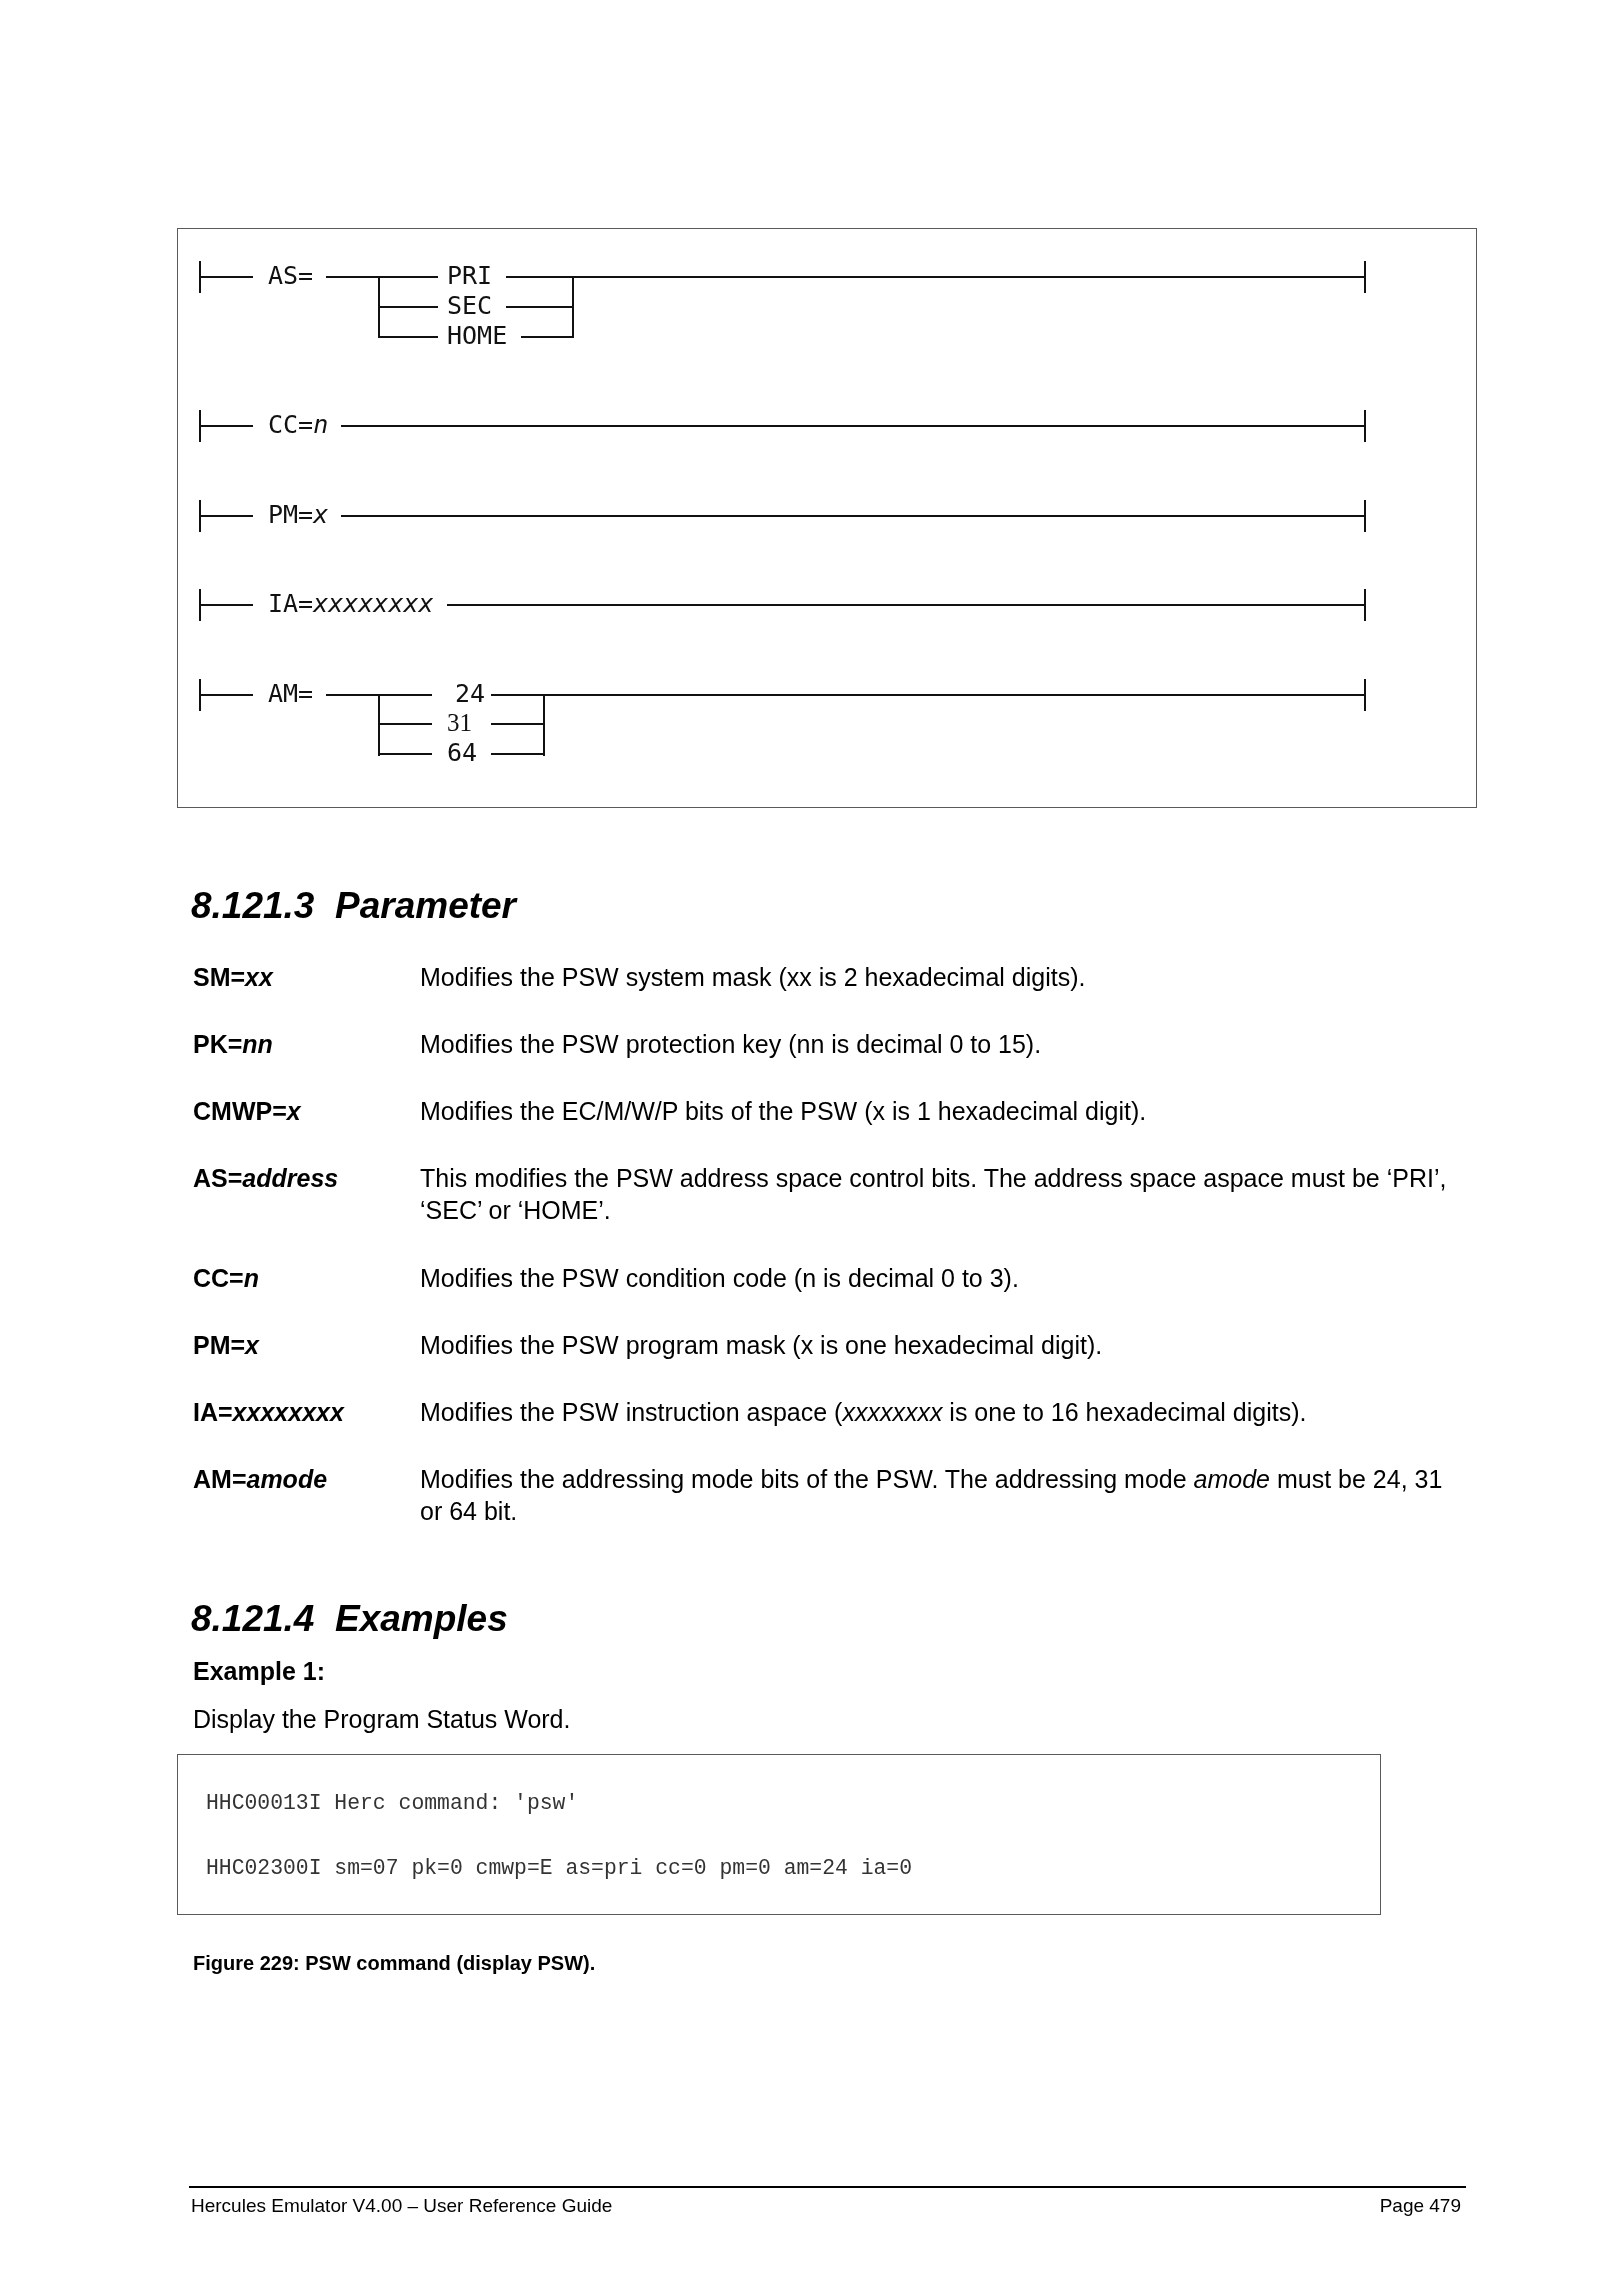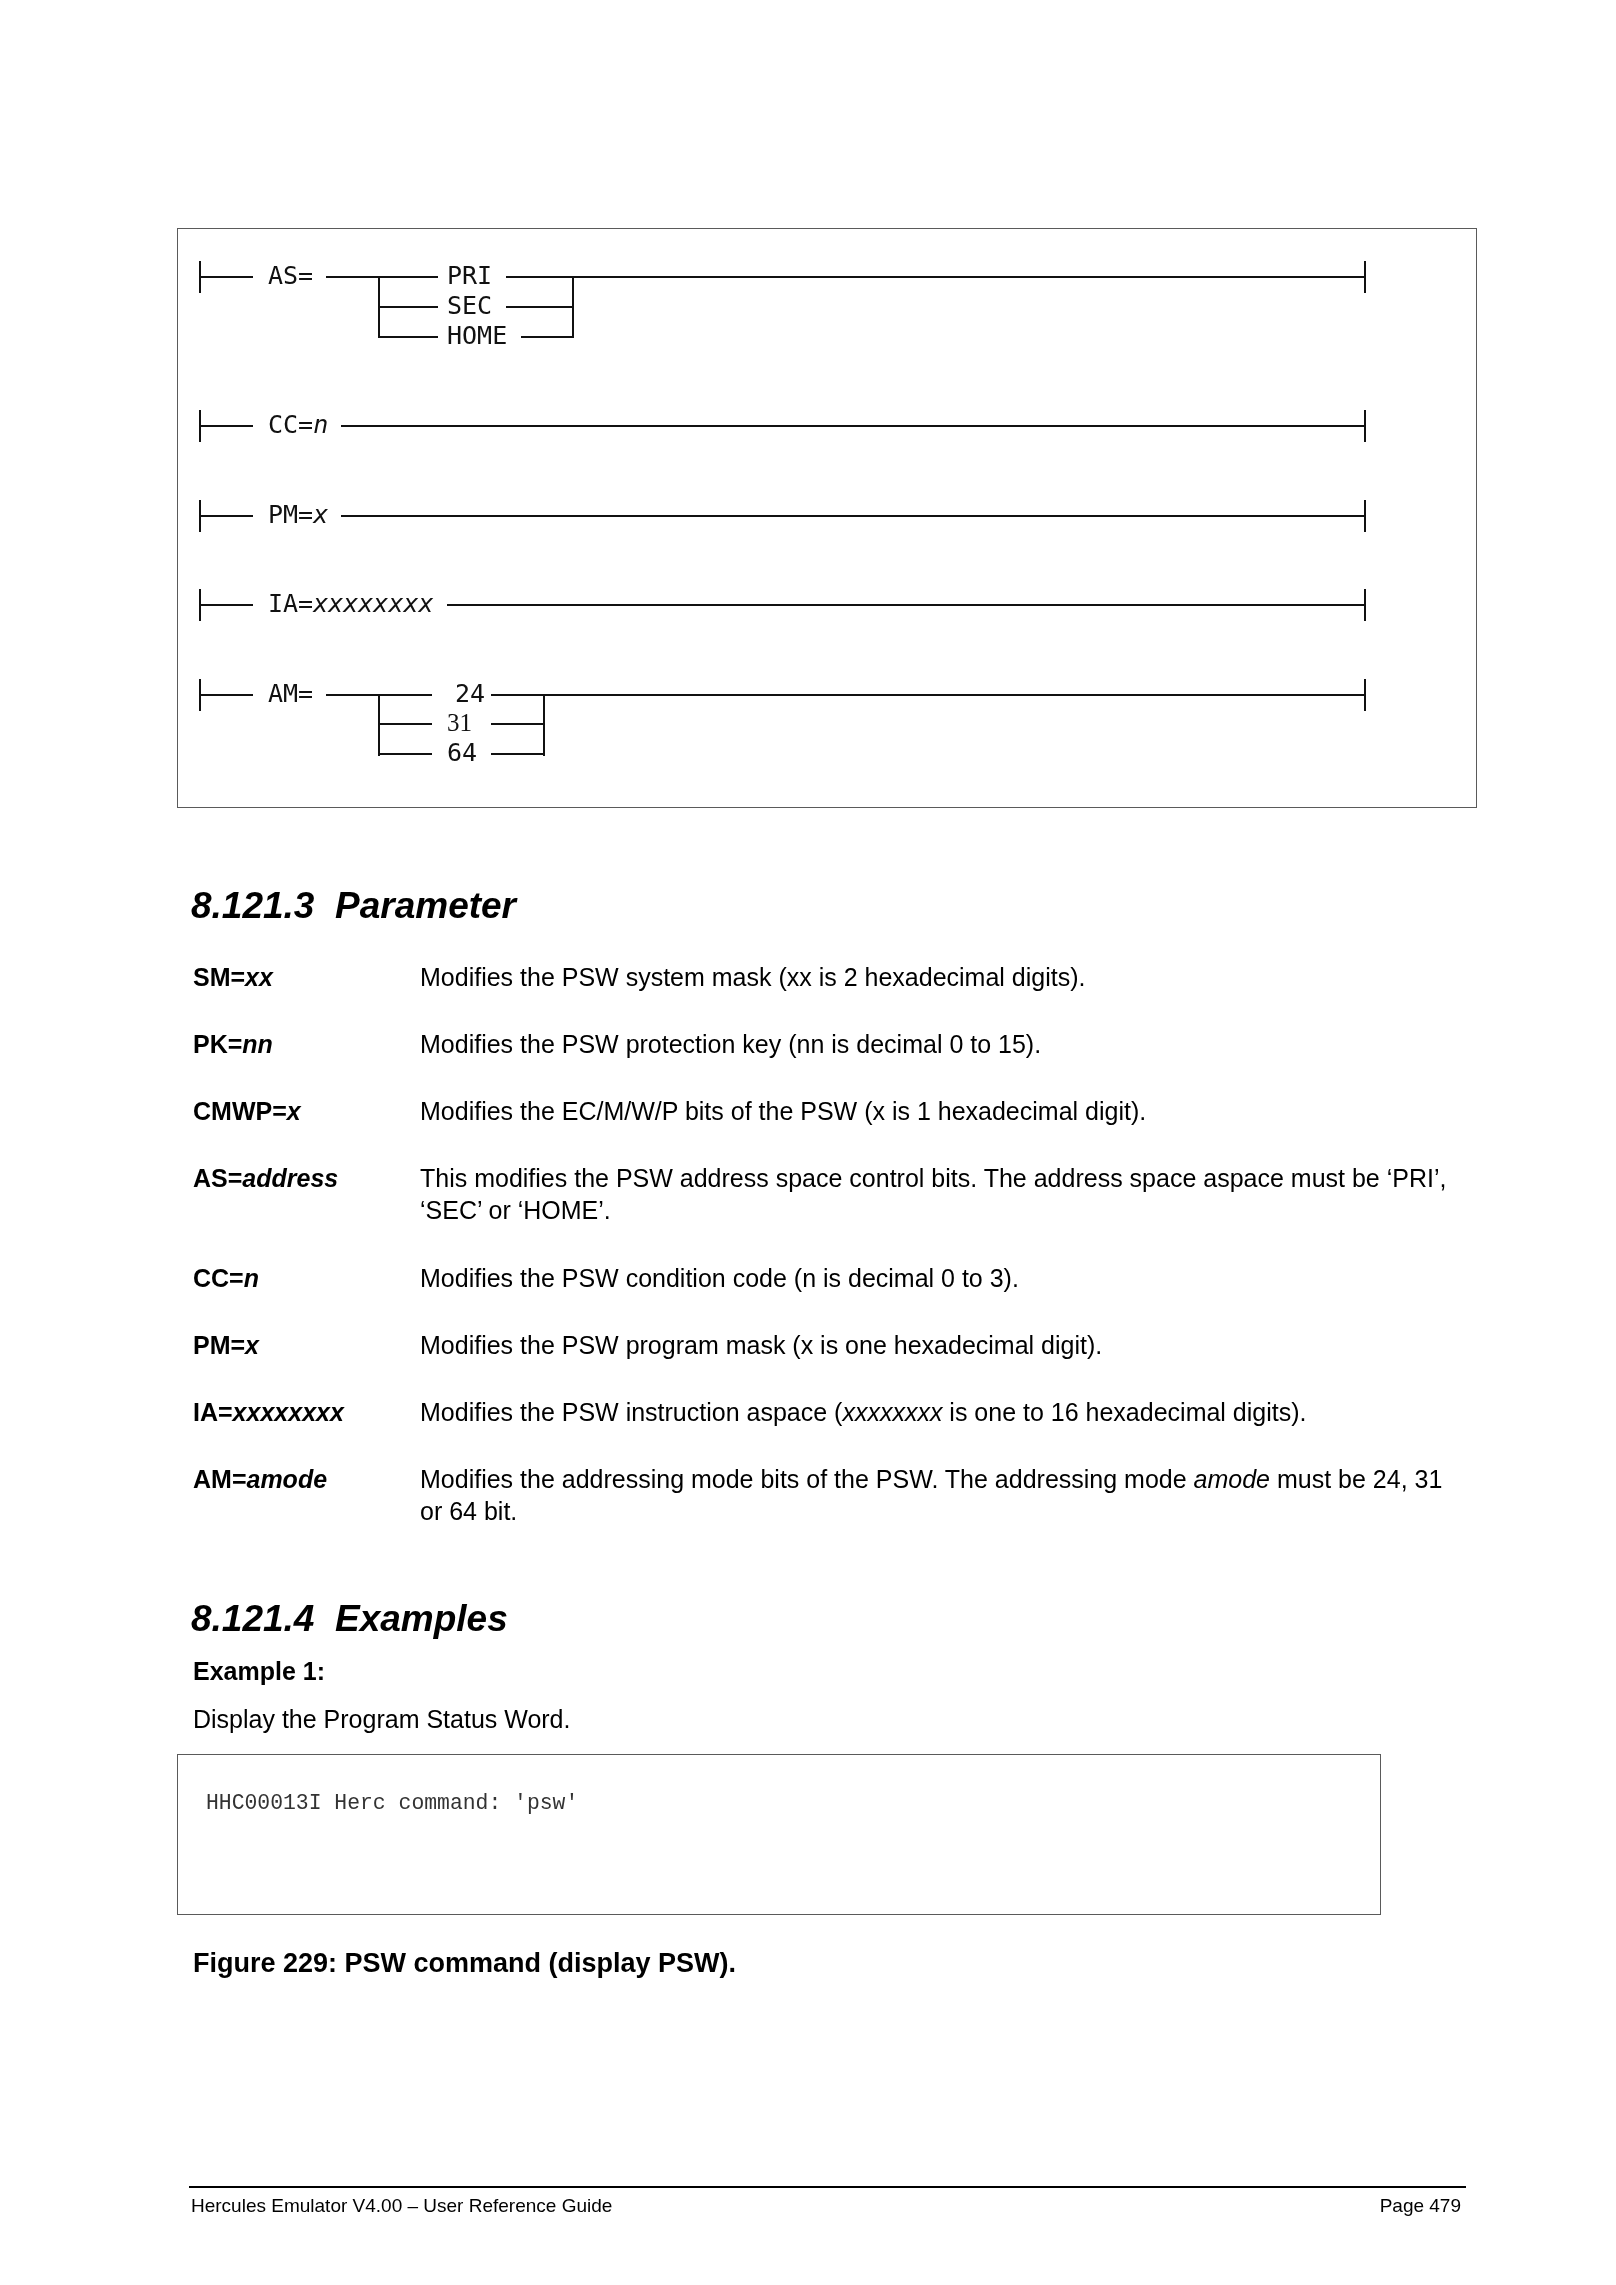--- a/index.html
+++ b/index.html
@@ -25,21 +25,21 @@
   .param-desc { position: absolute; left: 227px; top: 0; width: 1044px; }
   .param-desc i { font-style: italic; }
   .sub-head { position: absolute; left: 193px; font-weight: bold; font-size: 25px; line-height: 30px; }
   .body-text { position: absolute; left: 193px; font-size: 25px; line-height: 30px; }
 
   #code-box { left: 177px; top: 1754px; width: 1204px; height: 161px;
               border: 1.9px solid #5a5a5a; box-sizing: border-box; }
   .code-line { position: absolute; left: 28px; font-family: "Liberation Mono", monospace;
                font-size: 21.4px; line-height: 33px; color: #333; white-space: pre; }
 
-  .caption { position: absolute; left: 193px; top: 1948px; font-weight: bold; font-size: 27px; line-height: 30px; }
+  .caption { position: absolute; left: 193px; top: 1948px; font-weight: bold; font-size: 20px; line-height: 30px; }
 
   #footer-rule { left: 189px; top: 2186px; width: 1277px; height: 1.9px; background: #000; }
   .footer-text { position: absolute; top: 2194px; font-size: 19px; line-height: 24px; }
 </style>
 </head>
 <body>
 
 <div id="syntax-box" class="abs"></div>
 
 <div>
@@ -145,20 +145,21 @@
   <div class="param-name"><span>AM=</span><i>amode</i></div>
   <div class="param-desc"><span>Modifies the addressing mode bits of the PSW. The addressing mode </span><i>amode</i><span> must be 24, 31 or 64 bit.</span></div>
 </div>
 
 <div class="h2" style="left:191px; top:1597px;">8.121.4  Examples</div>
 <div class="sub-head" style="top:1656px;">Example 1:</div>
 <div class="body-text" style="top:1704px;">Display the Program Status Word.</div>
 
 <div id="code-box" class="abs">
   <div class="code-line" style="top:32px;">HHC00013I Herc command: 'psw'</div>
+  <div class="code-line" style="top:97px;">HHC02300I sm=07 pk=0 cmwp=E as=pri cc=0 pm=0 am=24 ia=0</div>
 </div>
 
 <div class="caption">Figure 229: PSW command (display PSW).</div>
 
 <div id="footer-rule" class="abs"></div>
 <div class="footer-text" style="left:191px;">Hercules Emulator V4.00 – User Reference Guide</div>
 <div class="footer-text" style="right:155px;">Page 479</div>
 
 
 </body></html>

